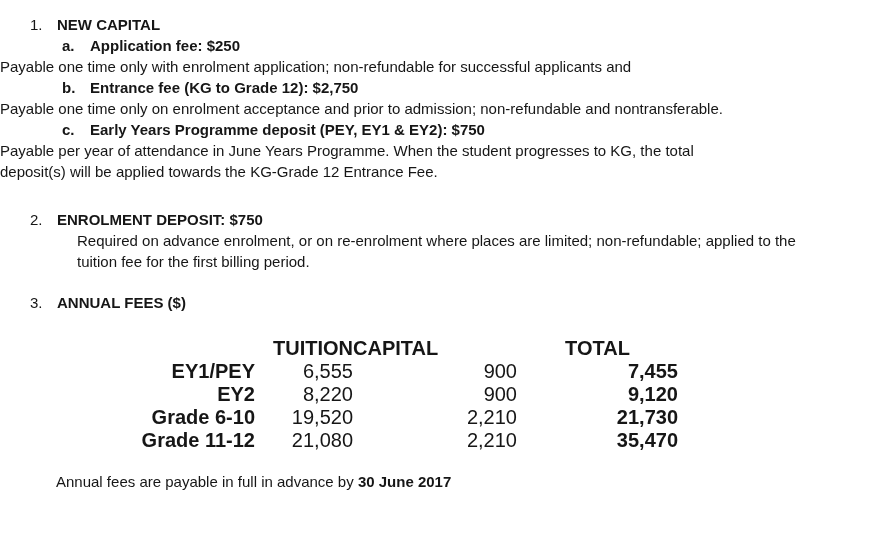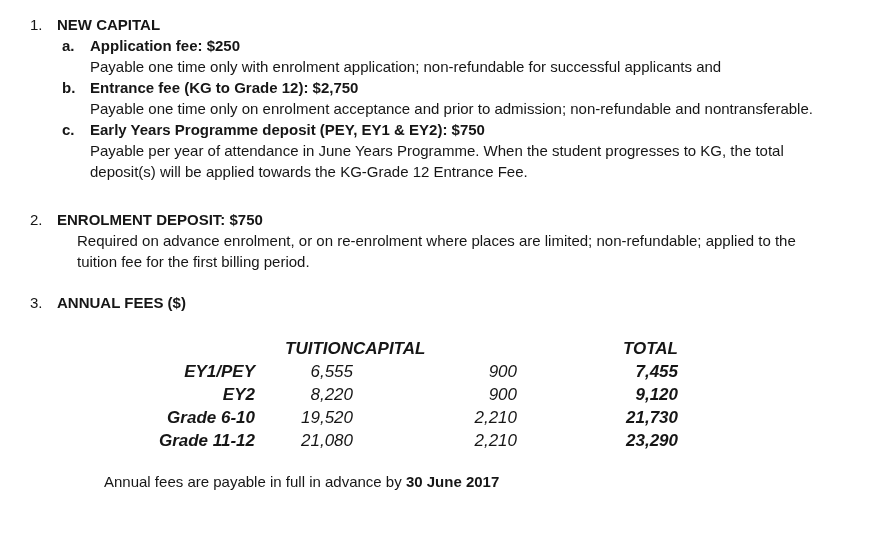--- a/index.html
+++ b/index.html
@@ -17,49 +17,48 @@
     color: #161616;
     font-family: "Liberation Sans", "DejaVu Sans", sans-serif;
     font-size: 15px;
     line-height: 21px;
     overflow: hidden;
   }
   .sec-head { display: flex; font-weight: 700; }
   .sec-num  { flex: none; margin-left: 30px; width: 27px; font-weight: 400; }
   .item-head { display: flex; font-weight: 700; }
   .item-letter { flex: none; margin-left: 62px; width: 28px; }
-  .body-line   { margin-left: 90px; }
+  .body-line   { }
   .sec2-line   { margin-left: 77px; }
   .sec2 .sec-head { margin-top: 27px; }
   .sec3 .sec-head { margin-top: 20px; }
   .fees-table {
     border-collapse: collapse;
     table-layout: fixed;
     margin-left: 95px;
     margin-top: 24px;
     width: 583px;
   }
   .fees-table td, .fees-table th {
     padding: 0;
     height: 23px;
     line-height: 23px;
-    font-size: 17px;
+    font-size: 20px;
     vertical-align: middle;
     white-space: nowrap;
-    font-style: italic;
   }
   .col-label   { width: 160px; text-align: left; }
   .col-tuition { width: 98px;  text-align: right; }
   .col-capital { width: 164px; text-align: left; }
-  .col-total   { width: 161px; text-align: right; }
+  .col-total   { width: 161px; text-align: center; }
   .fees-table th { font-weight: 700; }
   .cell-label { font-weight: 700; text-align: right; margin-top: 24px; }
   .cell-num   { font-weight: 400; text-align: right; }
   .cell-total { font-weight: 700; text-align: right; }
-  .footer-note { margin-left: 104px; margin-top: 19px; }
+  .footer-note { margin-left: 56px; margin-top: 19px; }
   .footer-date { font-weight: 700; }
 </style>
 </head>
 <body>
 
 <div class="doc">
 
   <div class="sec sec1">
     <div class="sec-head">
       <span class="sec-num">1.</span>
@@ -132,21 +131,21 @@
         <tr>
           <td class="cell-label">Grade 6-10</td>
           <td class="cell-num">19,520</td>
           <td class="cell-num">2,210</td>
           <td class="cell-total">21,730</td>
         </tr>
         <tr>
           <td class="cell-label">Grade 11-12</td>
           <td class="cell-num">21,080</td>
           <td class="cell-num">2,210</td>
-          <td class="cell-total">23,290</td>
+          <td class="cell-total">35,470</td>
         </tr>
       </tbody>
     </table>
 
     <div class="footer-note">
       <span>Annual fees are payable in full in advance by </span><span class="footer-date">30 June 2017</span>
     </div>
   </div>
 
 </div>

